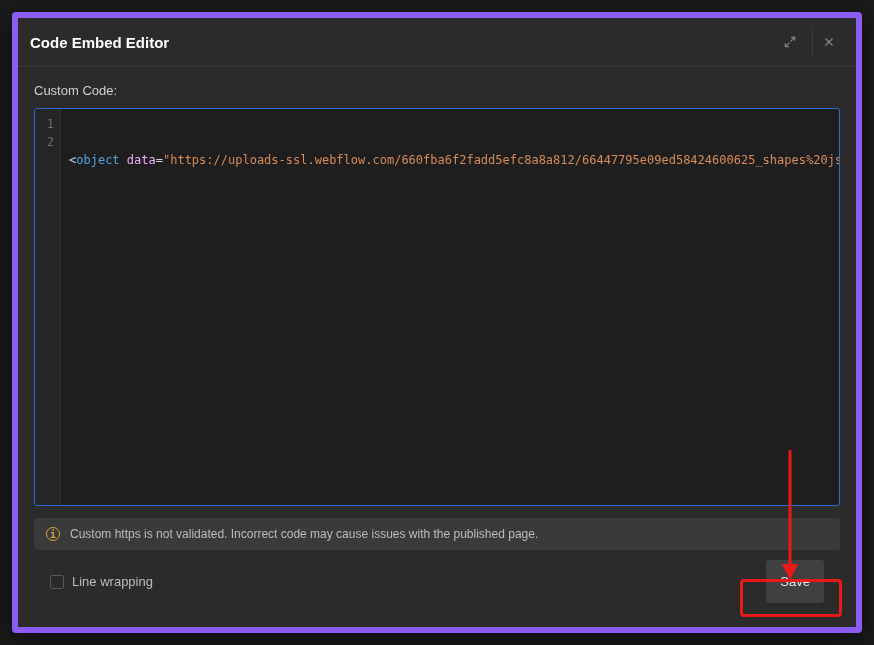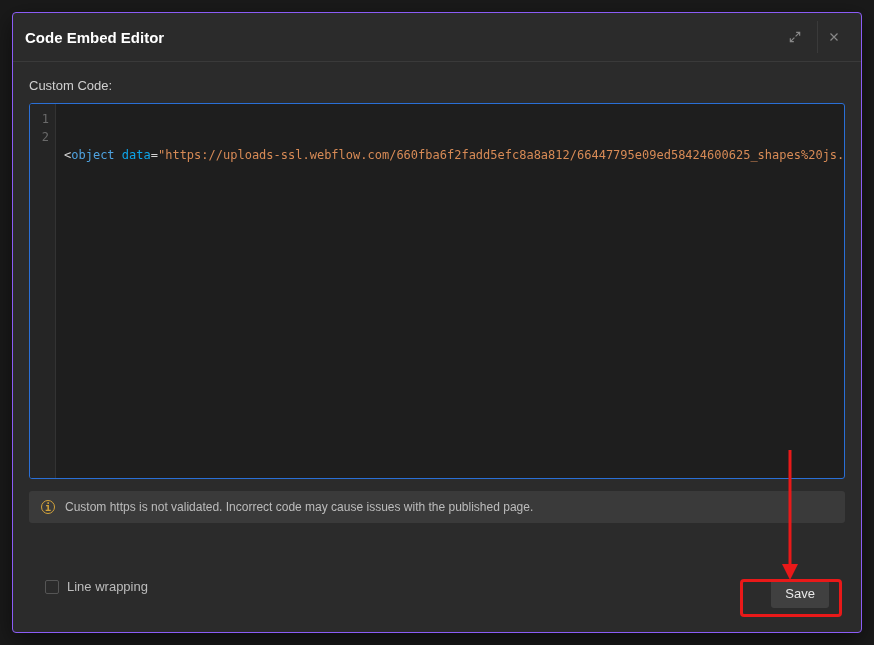--- a/index.html
+++ b/index.html
@@ -13,21 +13,21 @@
       background: #1a1a1a;
       font-family: -apple-system, BlinkMacSystemFont, "Segoe UI", Arial, sans-serif;
       color: #e0e0e0;
       padding: 12px;
       overflow: hidden;
     }
     .modal {
       width: 100%;
       height: 100%;
       background: #2b2b2b;
-      border: 1px solid #8b5cf6;
+      border: 6px solid #8b5cf6;
       border-radius: 4px;
       display: flex;
       flex-direction: column;
       box-shadow: 0 8px 24px rgba(0,0,0,0.5);
     }
     .header {
       display: flex;
       align-items: center;
       justify-content: space-between;
       padding: 8px 12px;
@@ -102,21 +102,21 @@
       line-height: 18px;
       white-space: pre;
       overflow: hidden;
       position: relative;
     }
     .code-line {
       height: 18px;
     }
     .tok-bracket { color: #d4d4d4; }
     .tok-tag { color: #4fa3e0; }
-    .tok-attr { color: #0ea5e9; }
+    .tok-attr { color: #f0abfc; }
     .tok-eq { color: #d4d4d4; }
     .tok-str { color: #d88b56; }
     .warning-bar {
       margin-top: 12px;
       background: #3a3a3a;
       border-radius: 3px;
       padding: 9px 12px;
       display: flex;
       align-items: center;
       gap: 10px;
@@ -132,24 +132,23 @@
       align-items: center;
       justify-content: center;
       color: #d4a43a;
       font-size: 10px;
       font-weight: 700;
       flex-shrink: 0;
       font-family: monospace;
     }
     .footer {
       display: flex;
-      align-items: flex-start;
+      align-items: center;
       justify-content: space-between;
       padding: 10px 16px 14px 16px;
-      margin-top: 46px;
     }
     .checkbox-wrap {
       display: flex;
       align-items: center;
       gap: 8px;
       font-size: 13px;
       color: #bcbcbc;
       cursor: pointer;
     }
     .checkbox-box {
@@ -159,21 +158,21 @@
       background: #2b2b2b;
       border-radius: 2px;
     }
     .buttons {
       display: flex;
       gap: 8px;
       align-items: center;
       position: relative;
     }
     .btn {
-      padding: 7px 14px;
+      padding: 14px 14px;
       font-size: 13px;
       background: #404040;
       color: #e8e8e8;
       border: none;
       border-radius: 3px;
       cursor: pointer;
     }
     .red-highlight {
       position: absolute;
       border: 3px solid #e91919;

